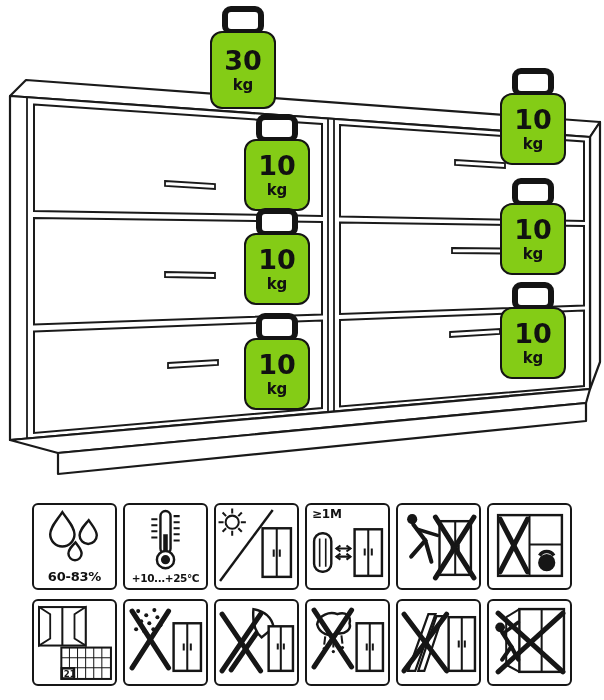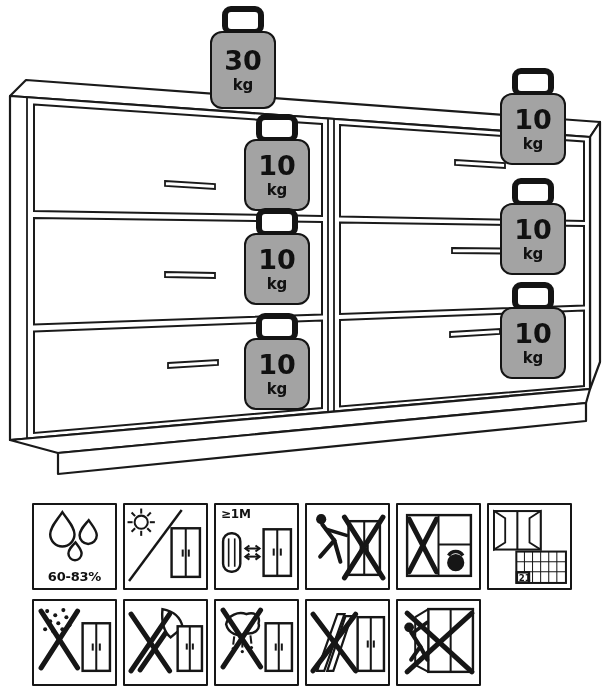--- a/index.html
+++ b/index.html
@@ -11,21 +11,21 @@
   .diagram { position:absolute; left:0; top:0; width:604px; height:505px; }
   .diagram svg.dresser { position:absolute; left:0; top:0; }
 
   
   .weight { position:absolute; display:flex; flex-direction:column; align-items:center; z-index:5; }
   .w-handle {
     width:30px; height:17px; border:6px solid #141414; border-radius:9px;
     background:#ffffff; margin-bottom:-4px; z-index:1;
   }
   .w-body {
-    width:62px; height:68px; background:#a3a3a3; border:2.5px solid #141414;
+    width:62px; height:68px; background:#84cc16; border:2.5px solid #141414;
     border-radius:12px; display:flex; flex-direction:column; align-items:center;
     justify-content:center; z-index:2;
   }
   .weight.big .w-body { height:74px; }
   .w-val  { font-size:27px; font-weight:700; line-height:1; color:#111; }
   .w-unit { font-size:15px; font-weight:700; line-height:1.2; color:#111; margin-top:2px; }
 
   #w-top { left:210px; top:6px;  }
   #w-l1  { left:244px; top:114px; }
   #w-l2  { left:244px; top:208px; }
@@ -33,21 +33,21 @@
   #w-r1  { left:500px; top:68px;  }
   #w-r2  { left:500px; top:178px; }
   #w-r3  { left:500px; top:282px; }
 
   
   .icon-grid {
     position:absolute; left:32px; top:503px; width:540px;
     display:grid; grid-template-columns:repeat(6,1fr); gap:9px 6px;
   }
   .tile {
-    height:87px; border:2.5px solid #161616; border-radius:1px;
+    height:87px; border:2.5px solid #161616; border-radius:6px;
     background:#fff; position:relative; box-sizing:border-box; overflow:hidden;
   }
   .tile svg { position:absolute; left:0; top:0; width:100%; height:100%; }
   .tile-label {
     position:absolute; bottom:4px; left:0; right:0; text-align:center;
     font-weight:700; font-size:13px; color:#111; letter-spacing:-0.2px;
   }
   .tile-label.small { font-size:10.5px; letter-spacing:-0.4px; }
   .tile-label.tl { top:2px; bottom:auto; left:5px; right:auto; text-align:left; font-size:12px; }
 </style>
@@ -145,20 +145,42 @@
     <svg viewBox="0 0 80 80">
       <g fill="#ffffff" stroke="#161616" stroke-width="2.4">
         <path d="M28,6 C34,15 40,21 40,28 a12,12 0 1,1 -24,0 C16,21 22,15 28,6 Z"></path>
         <path d="M54,14 C58,20 62,24 62,29 a8.5,8.5 0 1,1 -17,0 C45,24 49,20 54,14 Z"></path>
         <path d="M41,36 C44,40 47,43 47,47 a6.5,6.5 0 1,1 -13,0 C34,43 37,40 41,36 Z"></path>
       </g>
     </svg>
     <span class="tile-label">60-83%</span>
   </div>
 
+  <div class="tile">
+    <svg viewBox="0 0 80 80">
+      <g stroke="#161616" fill="none">
+        <rect x="35" y="5" width="10" height="42" rx="5" stroke-width="2.4" fill="#ffffff"></rect>
+        <line x1="40" y1="28" x2="40" y2="46" stroke-width="4.5"></line>
+        <circle cx="40" cy="53" r="8.5" stroke-width="2.4" fill="#ffffff"></circle>
+        <g stroke-width="2">
+          <line x1="48" y1="10" x2="54" y2="10"></line>
+            <line x1="48" y1="16" x2="54" y2="16"></line>
+          <line x1="48" y1="22" x2="54" y2="22"></line>
+            <line x1="48" y1="28" x2="54" y2="28"></line>
+          <line x1="48" y1="34" x2="54" y2="34"></line>
+          <line x1="26" y1="13" x2="32" y2="13"></line>
+            <line x1="26" y1="19" x2="32" y2="19"></line>
+          <line x1="26" y1="25" x2="32" y2="25"></line>
+            <line x1="26" y1="31" x2="32" y2="31"></line>
+        </g>
+      </g>
+      <circle cx="40" cy="53" r="4.5" fill="#161616"></circle>
+    </svg>
+    <span class="tile-label small">+10...+25°C</span>
+  </div>
 
   <div class="tile">
     <svg viewBox="0 0 80 80">
       <g stroke="#161616" stroke-width="2" fill="none">
         <circle cx="16" cy="16" r="6.5"></circle>
         <line x1="16" y1="2.5" x2="16" y2="7.5"></line>
           <line x1="16" y1="24.5" x2="16" y2="29.5"></line>
         <line x1="2.5" y1="16" x2="7.5" y2="16"></line>
           <line x1="24.5" y1="16" x2="29.5" y2="16"></line>
         <line x1="6.5" y1="6.5" x2="10" y2="10"></line>

